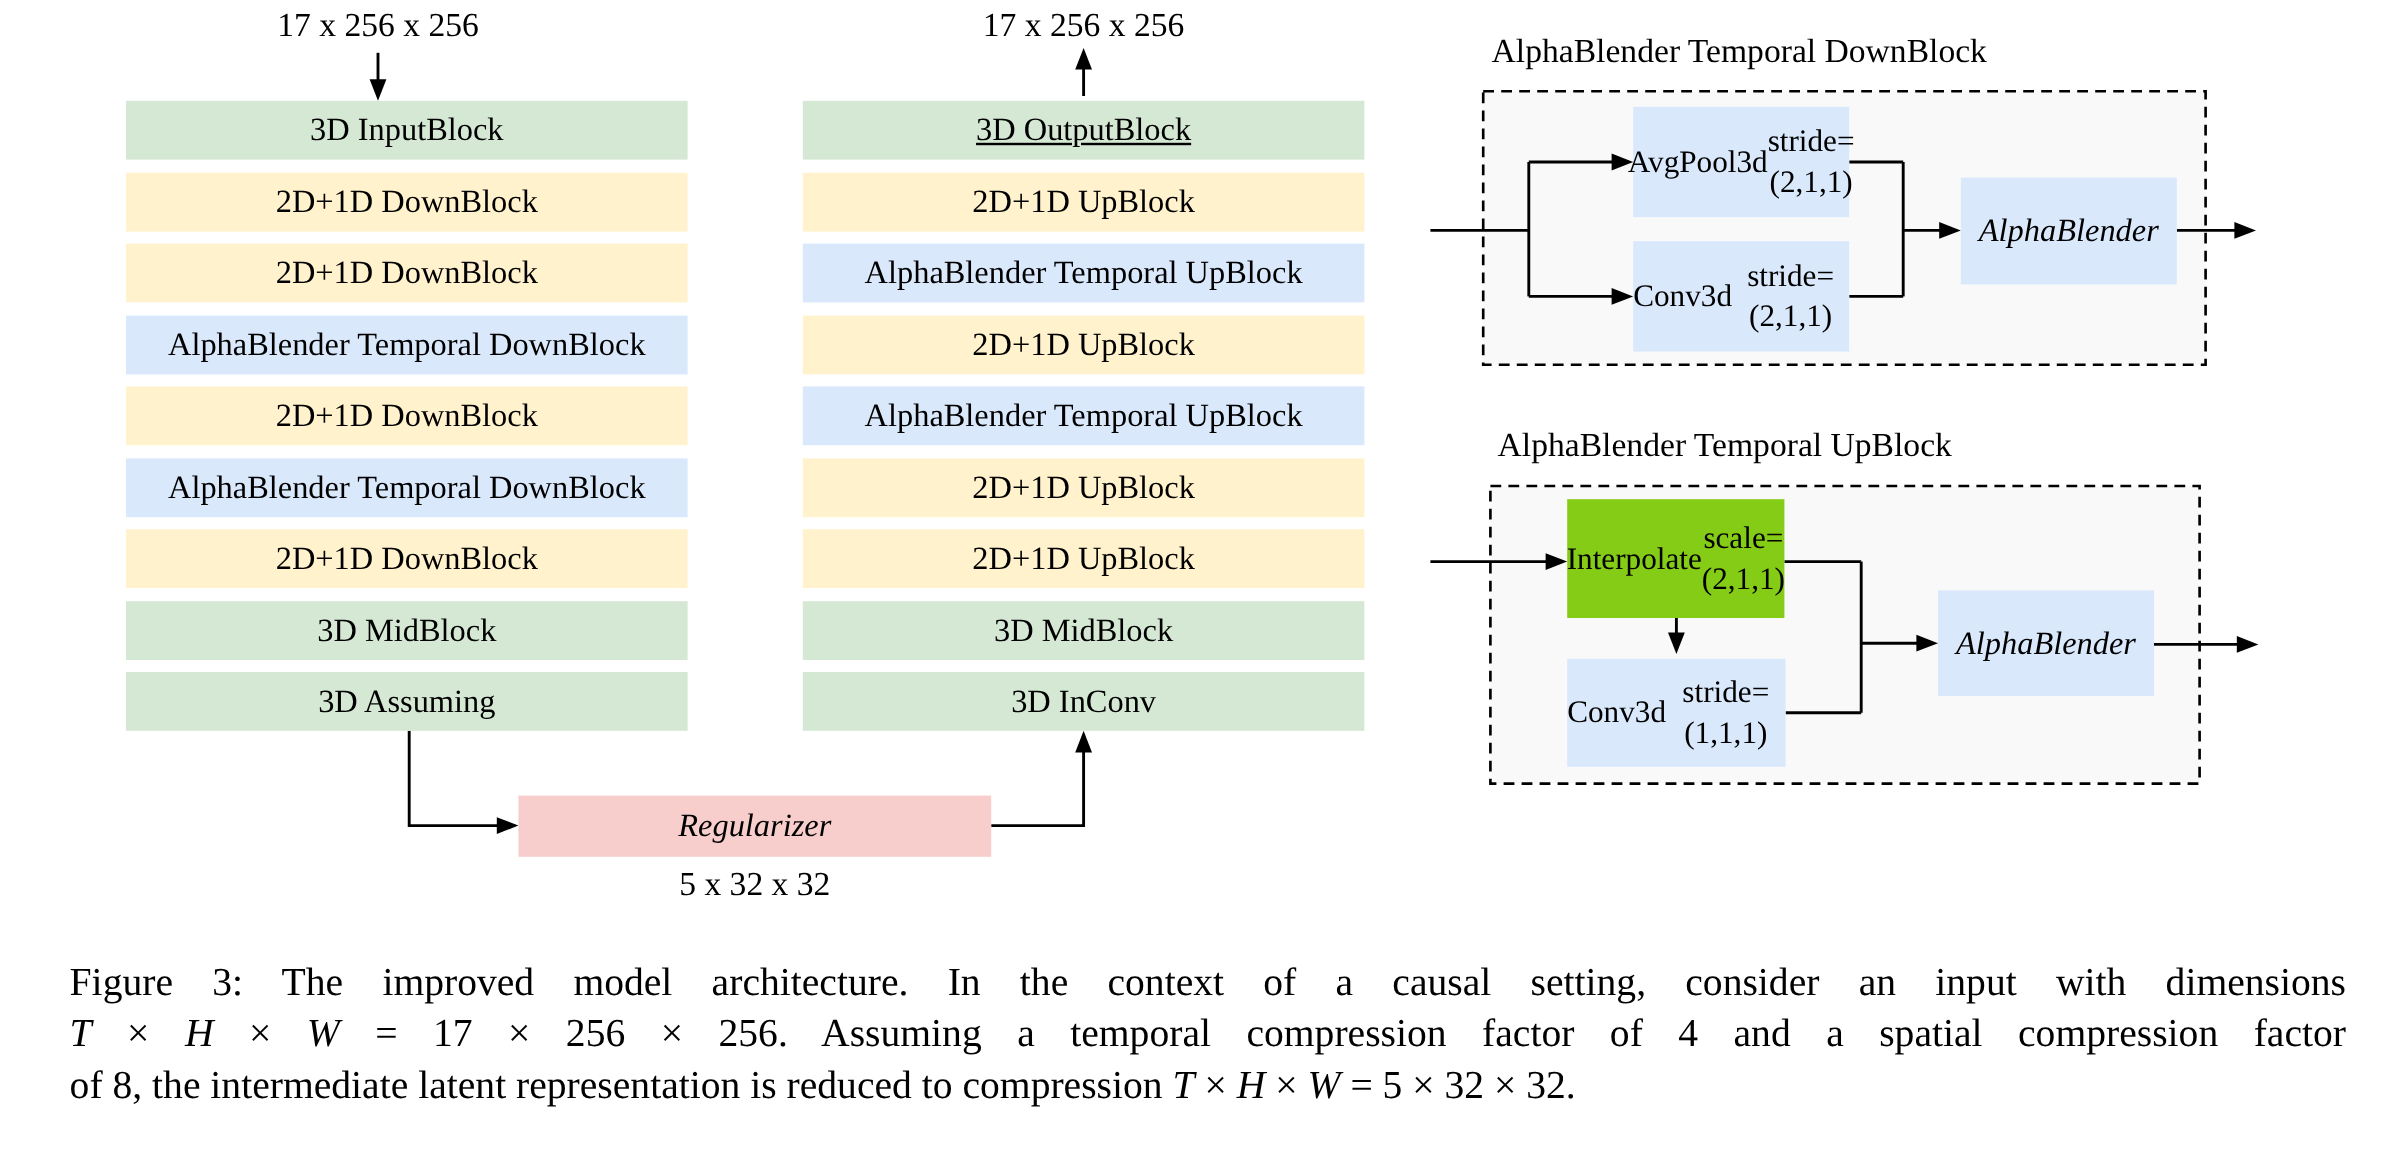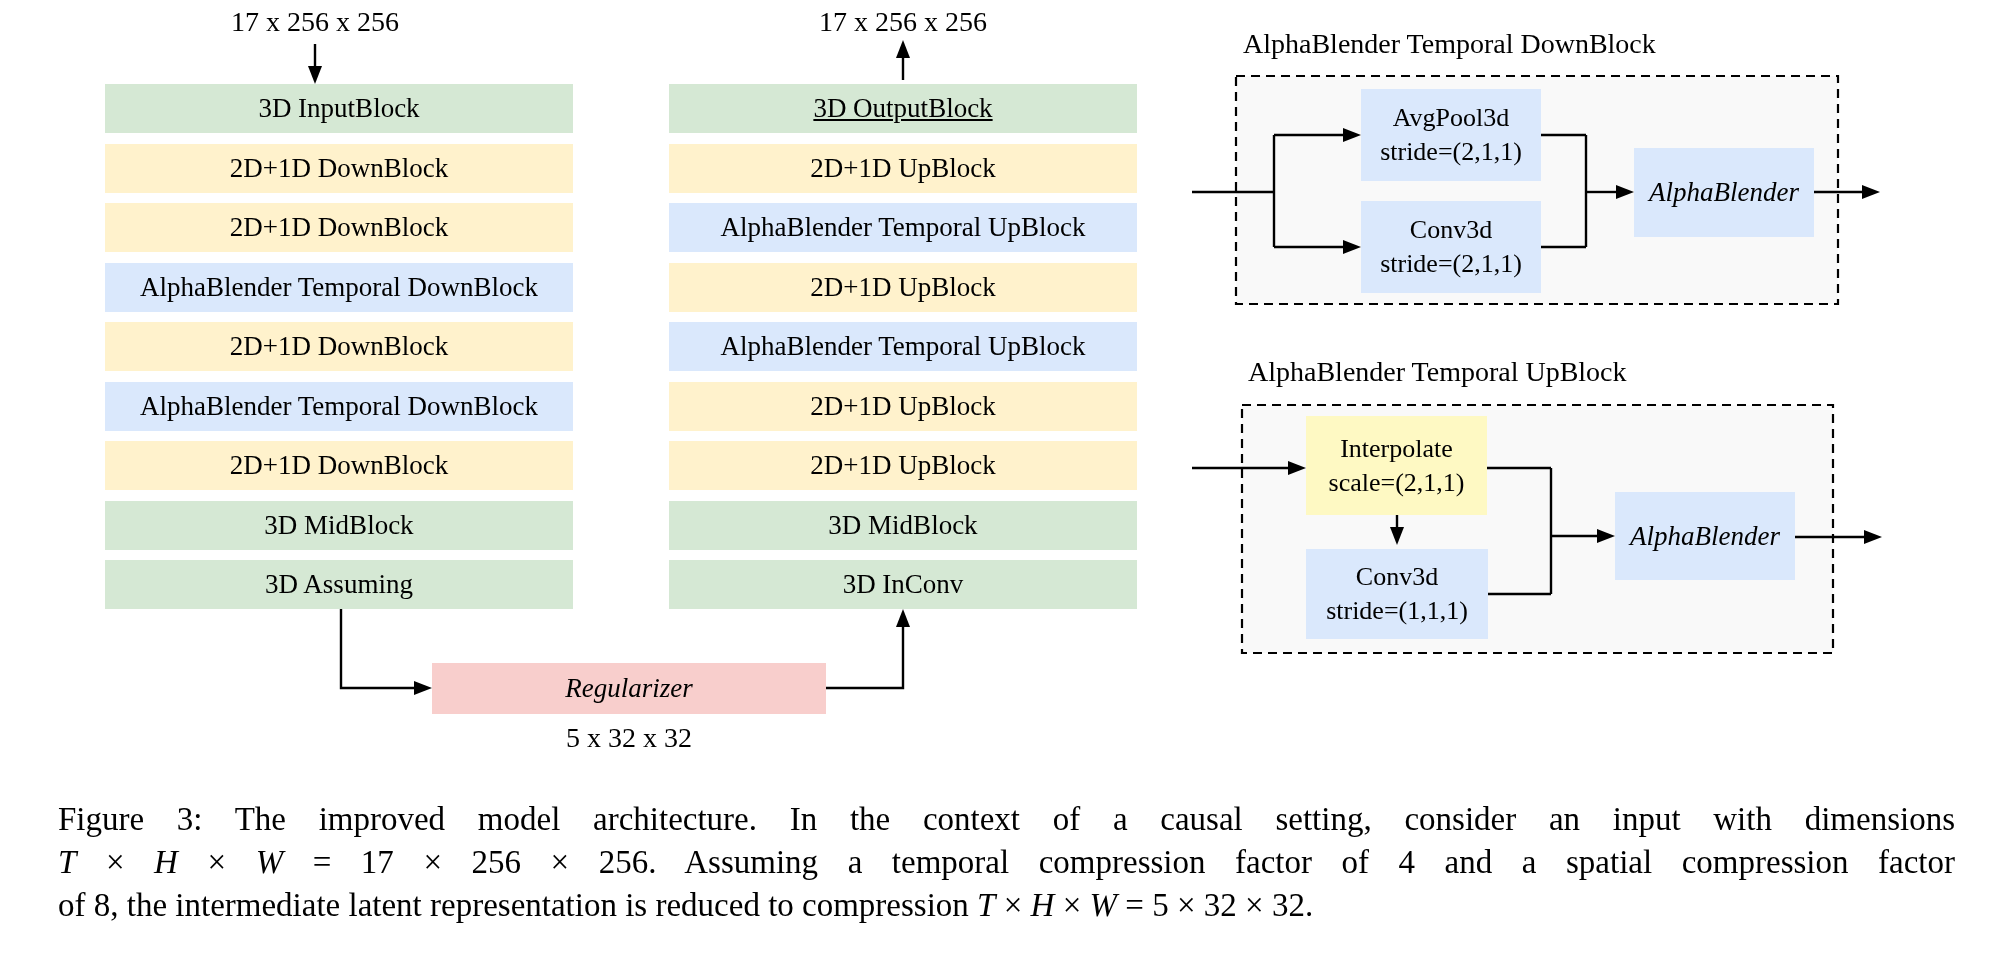--- a/index.html
+++ b/index.html
@@ -14,21 +14,21 @@
   }
   .stack{position:absolute;}
   .stack .row{
     position:absolute;left:0;width:100%;height:49px;
     display:flex;align-items:center;justify-content:center;
     font-size:27px;
   }
   .dims{position:absolute;text-align:center;font-size:28px;}
   .dtitle{position:absolute;font-size:28px;white-space:nowrap;}
   .detail{
-    position:absolute;display:flex;flex-direction:column;align-items:center;justify-content:center;
+    position:absolute;display:flex;flex-direction:row;align-items:center;justify-content:center;
     font-size:26px;line-height:1.3;text-align:center;
   }
   .caption{
     position:absolute;left:58px;top:798px;width:1897px;
     font-size:33px;line-height:43px;color:#000;
   }
   .caption .cl{text-align:justify;text-align-last:justify;}
   .caption .cl:last-child{text-align:left;text-align-last:left;}
   .caption .mi{font-style:italic;}
 </style>
@@ -129,21 +129,21 @@
     <div>AvgPool3d</div>
     <div>stride=(2,1,1)</div>
   </div>
   <div class="detail" style="left: 1361px; top: 201px; width: 180px; height: 92px; background: rgb(218, 232, 252);">
     <div>Conv3d</div>
     <div>stride=(2,1,1)</div>
   </div>
   <div class="box" style="left: 1634px; top: 148px; width: 180px; height: 89px; background: rgb(218, 232, 252);">AlphaBlender</div>
 
   <div class="dtitle" style="left:1248px;top:356px;">AlphaBlender Temporal UpBlock</div>
-  <div class="detail" style="left: 1306px; top: 416px; width: 181px; height: 99px; background: #fef9c3;">
+  <div class="detail" style="left: 1306px; top: 416px; width: 181px; height: 99px; background: #84cc16;">
     <div>Interpolate</div>
     <div>scale=(2,1,1)</div>
   </div>
   <div class="detail" style="left: 1306px; top: 549px; width: 182px; height: 90px; background: rgb(218, 232, 252);">
     <div>Conv3d</div>
     <div>stride=(1,1,1)</div>
   </div>
   <div class="box" style="left: 1615px; top: 492px; width: 180px; height: 88px; background: rgb(218, 232, 252);">AlphaBlender</div>
 
   <div class="caption" id="caption">

